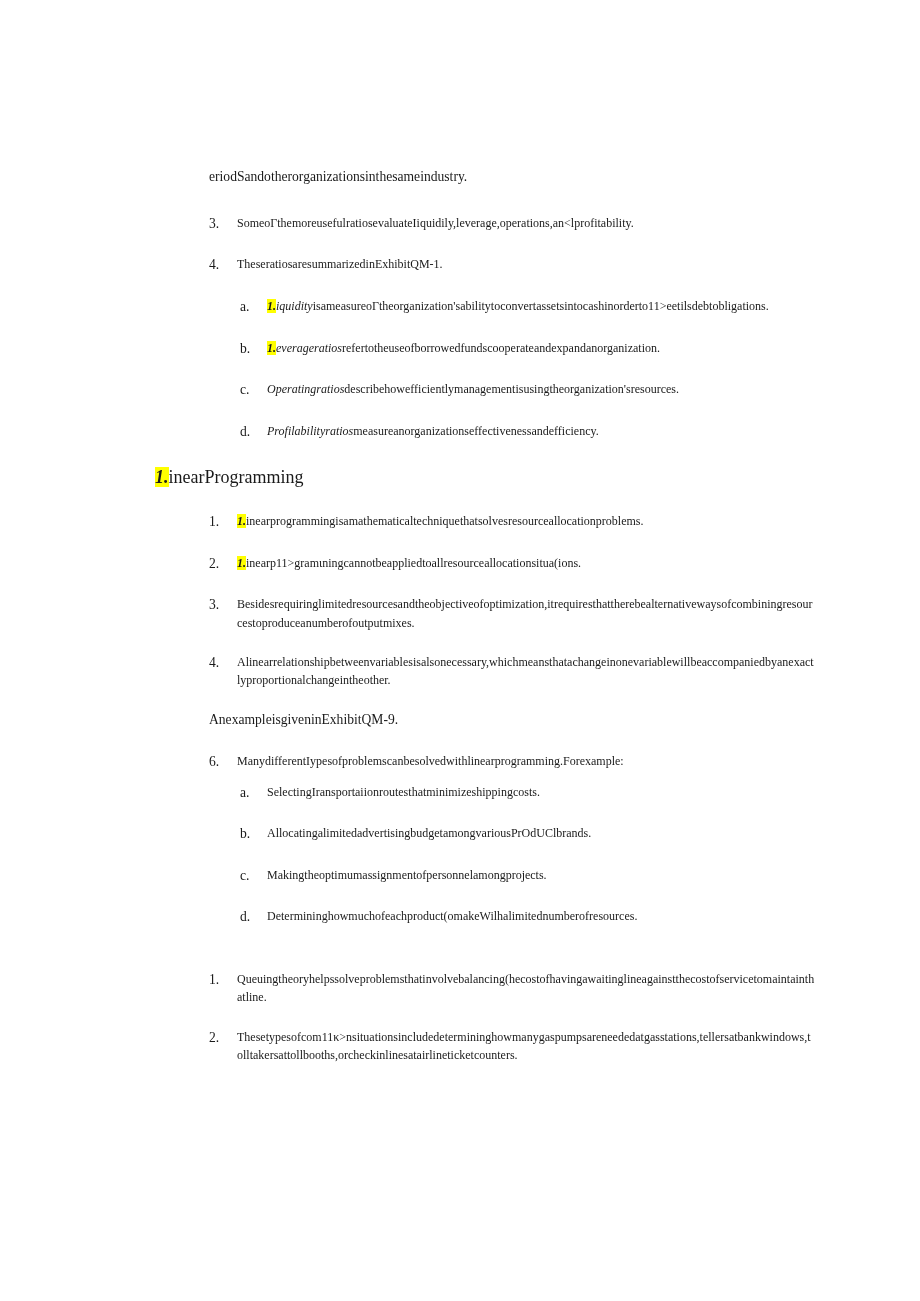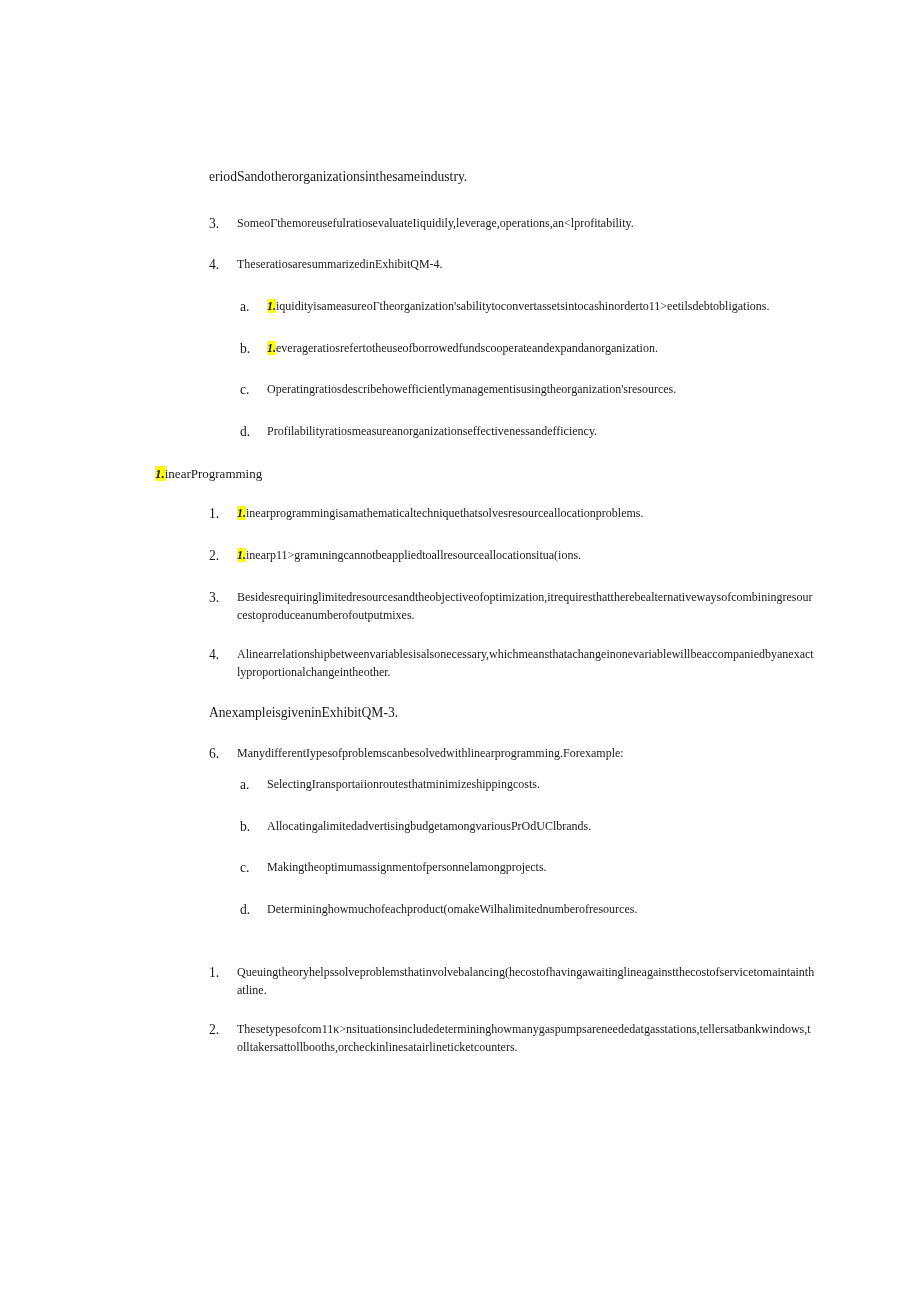--- a/index.html
+++ b/index.html
@@ -64,30 +64,30 @@
     font-size: 12px;
     line-height: 1.52;
     word-break: break-word;
   }
 
   .gap-lg { height: 26px; }
   .gap-md { height: 21px; }
   .gap-xs { height: 10px; }
 
   .heading {
-    font-size: 13px;
+    font-size: 18px;
     line-height: 1.52;
   }
 
   .hl {
     background: #ffff00;
     font-weight: bold;
     font-style: italic;
   }
-  .it { }
+  .it { font-style: italic; }
 </style>
 </head>
 <body>
 
 <div class="page">
   <div class="content">
 
     <div class="para lvl-cont">
       <span>eriodSandotherorganizationsinthesameindustry.</span>
     </div>
@@ -96,21 +96,21 @@
 
     <div class="para lvl-1 row">
       <span class="marker">3.</span>
       <span class="body">SomeoΓthemoreusefulratiosevaluateIiquidily,leverage,operations,an&lt;lprofitability.</span>
     </div>
 
     <div class="gap-md"></div>
 
     <div class="para lvl-1 row">
       <span class="marker">4.</span>
-      <span class="body">TheseratiosaresummarizedinExhibitQM-4.</span>
+      <span class="body">TheseratiosaresummarizedinExhibitQM-1.</span>
     </div>
 
     <div class="gap-md"></div>
 
     <div class="para lvl-2 row">
       <span class="marker">a.</span>
       <span class="body"><span class="hl">1.</span><span class="it">iquidity</span><span>isameasureoΓtheorganization'sabilitytoconvertassetsintocashinorderto11&gt;eetilsdebtobligations.</span></span>
     </div>
 
     <div class="gap-md"></div>
@@ -164,21 +164,21 @@
     <div class="gap-md"></div>
 
     <div class="para lvl-1 row">
       <span class="marker">4.</span>
       <span class="body">Alinearrelationshipbetweenvariablesisalsonecessary,whichmeansthatachangeinonevariablewillbeaccompaniedbyanexactlyproportionalchangeintheother.</span>
     </div>
 
     <div class="gap-md"></div>
 
     <div class="para lvl-cont">
-      <span>AnexampleisgiveninExhibitQM-3.</span>
+      <span>AnexampleisgiveninExhibitQM-9.</span>
     </div>
 
     <div class="gap-md"></div>
 
     <div class="para lvl-1 row">
       <span class="marker">6.</span>
       <span class="body">ManydifferentIypesofproblemscanbesolvedwithlinearprogramming.Forexample:</span>
     </div>
 
     <div class="gap-xs"></div>

